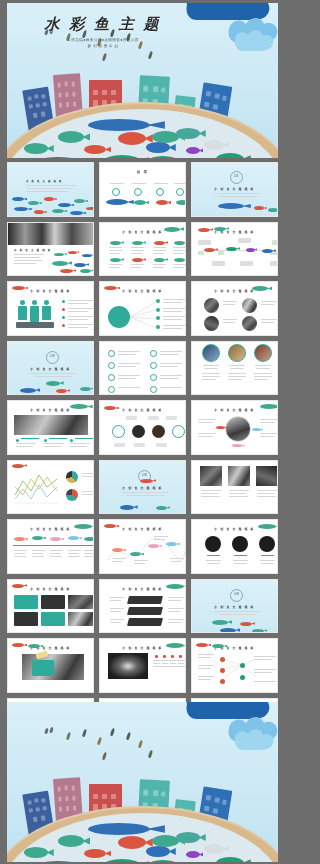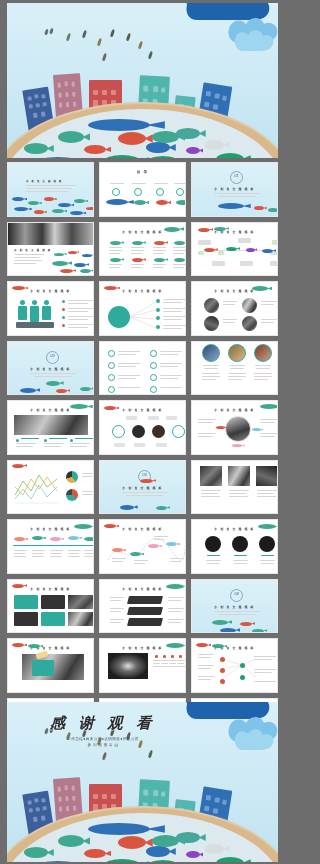--- a/index.html
+++ b/index.html
@@ -233,20 +233,25 @@
             <div class="body" style="background:#1f9e6e"></div>
             <div class="tail" style="background:#1f9e6e;clip-path:polygon(100% 0,0 50%,100% 100%)"></div>
           </div>
         <div class="fish" style="left:34px;top:48px;width:48px;height:12px">
             <div class="body" style="background:#2f6fb5"></div>
           </div>
 
       </div>
     </div>
 
+    <div class="hero-title">
+      <div class="main">水 彩 鱼 主 题</div>
+      <div class="sub1">工作总结●商务演说●述职报告●开题演讲</div>
+      <div class="sub2">参 利 限 宽 出 品</div>
+    </div>
   </div>
 
   <div class="grid">
 
     <div class="slide tint">
       <div class="s-title" style="top:16px;left:18px;right:auto;text-align:left;font-size:2.6px">水 彩 鱼 主 题 模 板</div>
       <div class="txtline" style="left:18px;top:22px;width:50px"></div>
       <div class="txtline" style="left:18px;top:25px;width:46px"></div>
       <div class="txtline" style="left:18px;top:28px;width:42px"></div>
       <div class="minifish" style="left:4px;top:34px;width:12px;height:4px">
@@ -1186,20 +1191,15 @@
             <div class="body" style="background:#1f9e6e"></div>
             <div class="tail" style="background:#1f9e6e;clip-path:polygon(100% 0,0 50%,100% 100%)"></div>
           </div>
         <div class="fish" style="left:34px;top:48px;width:48px;height:12px">
             <div class="body" style="background:#2f6fb5"></div>
           </div>
 
       </div>
     </div>
 
-    <div class="hero-title">
-      <div class="main">感 谢 观 看</div>
-      <div class="sub1">工作总结●商务演说●述职报告●开题演讲</div>
-      <div class="sub2">参 利 限 宽 出 品</div>
-    </div>
   </div>
 
 </div>
 
 </body></html>

